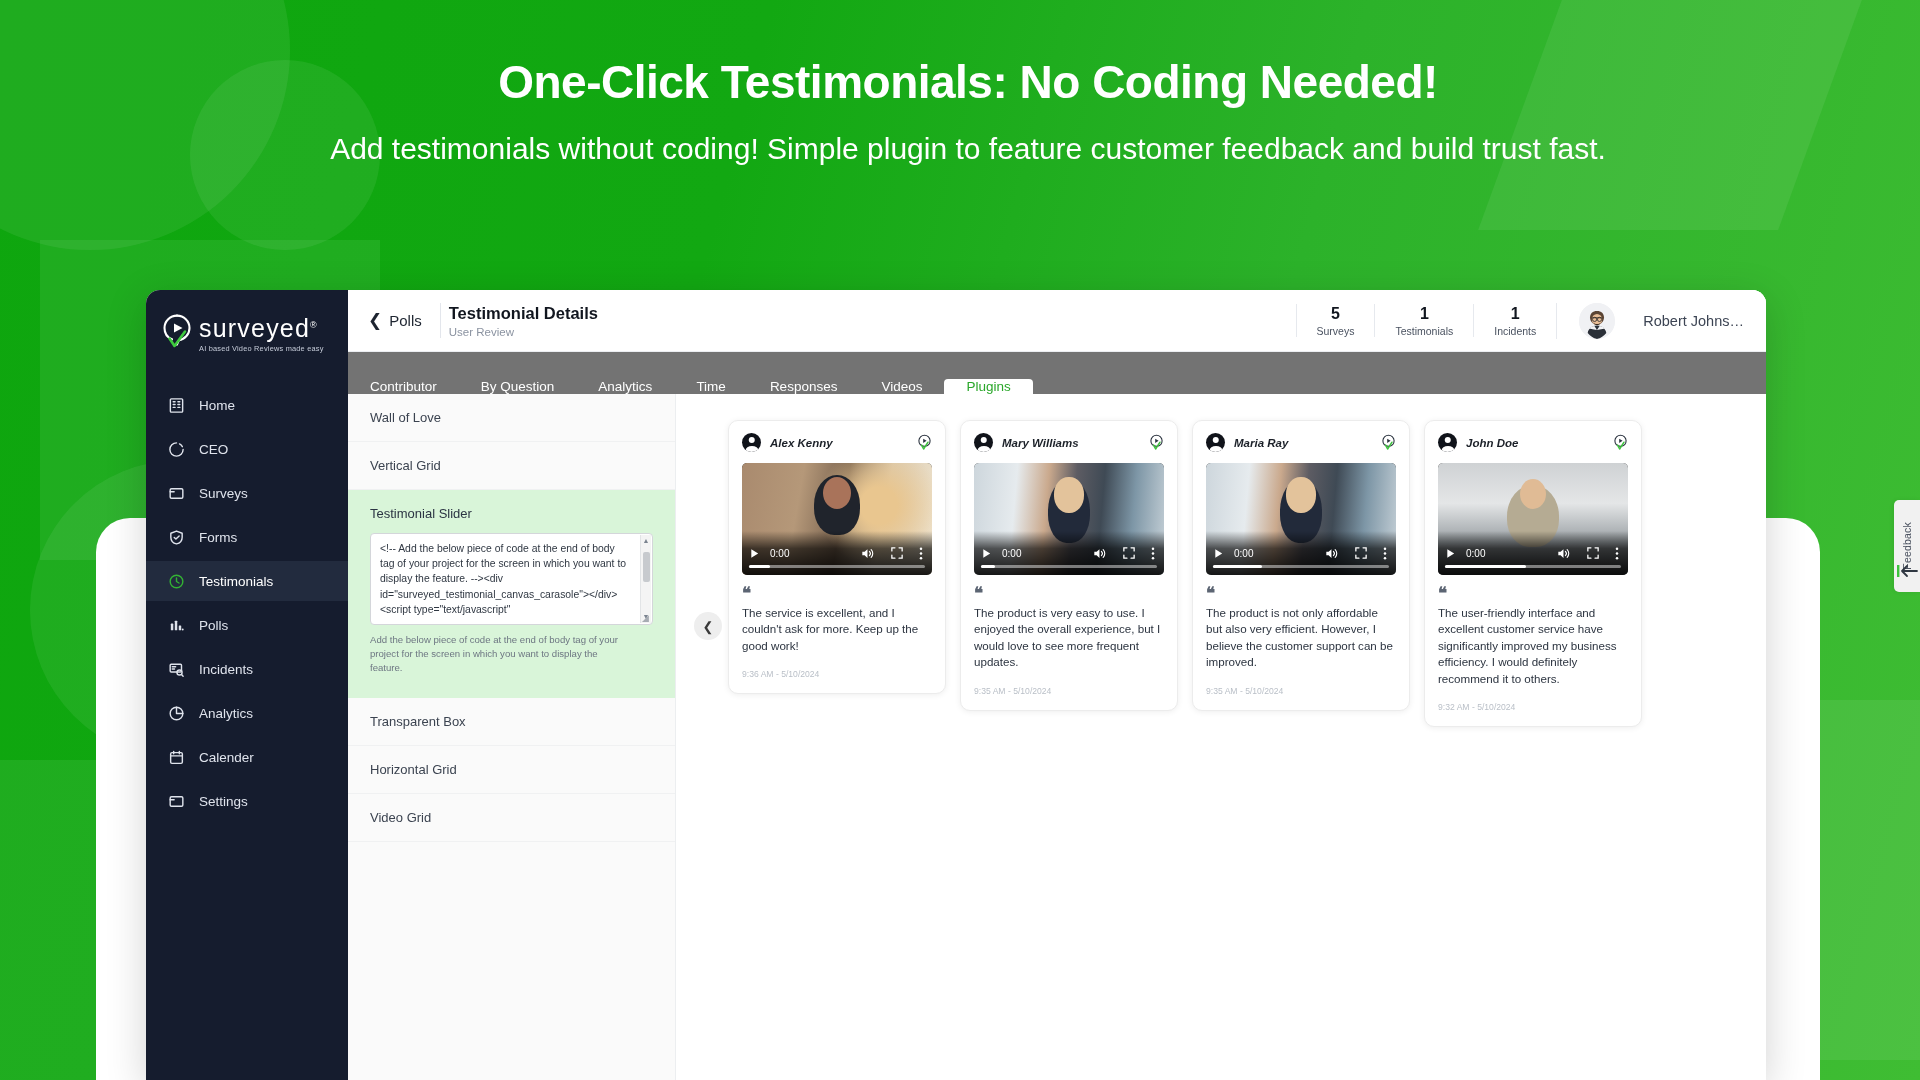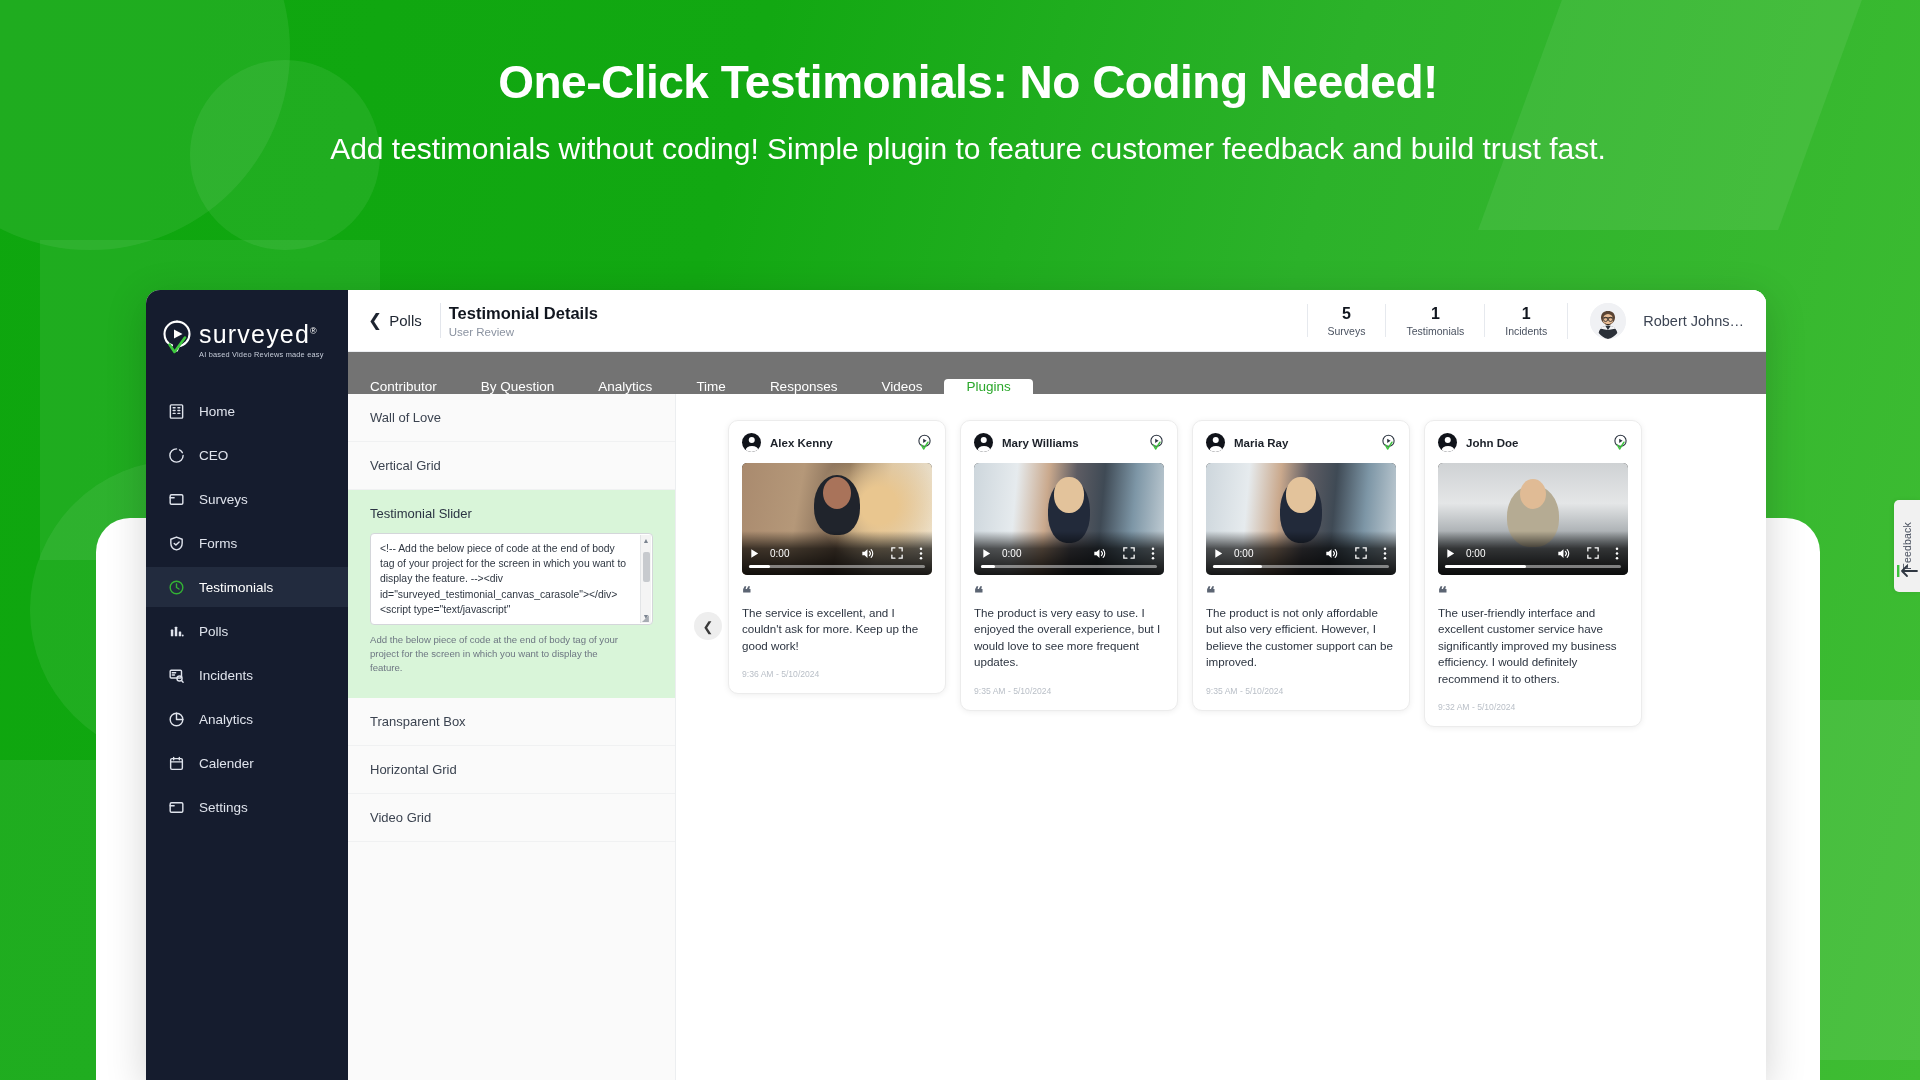--- a/index.html
+++ b/index.html
@@ -58,21 +58,21 @@
     border-radius: 14px 14px 0 0;
     box-shadow: 0 10px 40px rgba(0,0,0,0.18);
     overflow: hidden;
     display: flex;
   }
 
   
   #sidebar {
     width: 202px; flex: 0 0 202px;
     background: #151c2e;
-    padding-top: 22px;
+    padding-top: 16px;
     color: #e7eaf2;
   }
   #logo-row {
     display: flex; align-items: flex-start; gap: 7px;
     padding: 8px 0 0 16px;
   }
   #logo-mark { width: 30px; height: 38px; flex: 0 0 30px; }
   #logo-words { padding-top: 2px; }
   #logo-text {
     font-size: 25px; font-weight: 400; letter-spacing: 1.2px; line-height: 1;
@@ -117,21 +117,21 @@
   #page-subtitle { font-size: 11.5px; color: #8b93a1; margin-top: 2px; }
 
   #stats { margin-left: auto; display: flex; align-items: center; }
   .stat {
     text-align: center; padding: 0 20px;
     border-left: 1px solid #e6e9ee;
   }
   .stat-num { font-size: 16px; font-weight: 700; color: #11161f; line-height: 1.2; }
   .stat-label { font-size: 10.5px; color: #4a5260; margin-top: 2px; }
   #user-block {
-    display: flex; align-items: center; gap: 17px;
+    display: flex; align-items: center; gap: 28px;
     padding: 0 22px 0 22px; border-left: 1px solid #e6e9ee; cursor: pointer;
   }
   #avatar {
     width: 36px; height: 36px; border-radius: 50%;
     background: #f0f1f4; overflow: hidden; flex: 0 0 36px;
     display:flex; align-items:flex-end; justify-content:center;
   }
   #user-name { font-size: 14.5px; color: #3c4453; white-space: nowrap; }
 
   
@@ -201,21 +201,21 @@
   }
   #cards {
     display: flex; gap: 14px; padding: 26px 0 0 52px; align-items: flex-start;
   }
   .card {
     width: 218px; flex: 0 0 218px;
     background: #ffffff; border: 1px solid #ececec; border-radius: 10px;
     box-shadow: 0 1px 6px rgba(0,0,0,0.07);
     padding: 12px 13px 14px 13px;
   }
-  .card-head { display: flex; align-items: center; gap: 9px; margin-bottom: 11px; }
+  .card-head { display: flex; align-items: center; gap: 9px; margin-bottom: 11px; font-style: italic; }
   .card-avatar {
     width: 19px; height: 19px; flex: 0 0 19px; border-radius: 50%;
     background: #10131a; position: relative; overflow: hidden;
   }
   .card-avatar::before {
     content:""; position: absolute; left: 50%; top: 3.5px; width: 6.5px; height: 6.5px;
     transform: translateX(-50%); border-radius: 50%; background: #fff;
   }
   .card-avatar::after {
     content:""; position: absolute; left: 50%; bottom: -3px; width: 13px; height: 9px;

